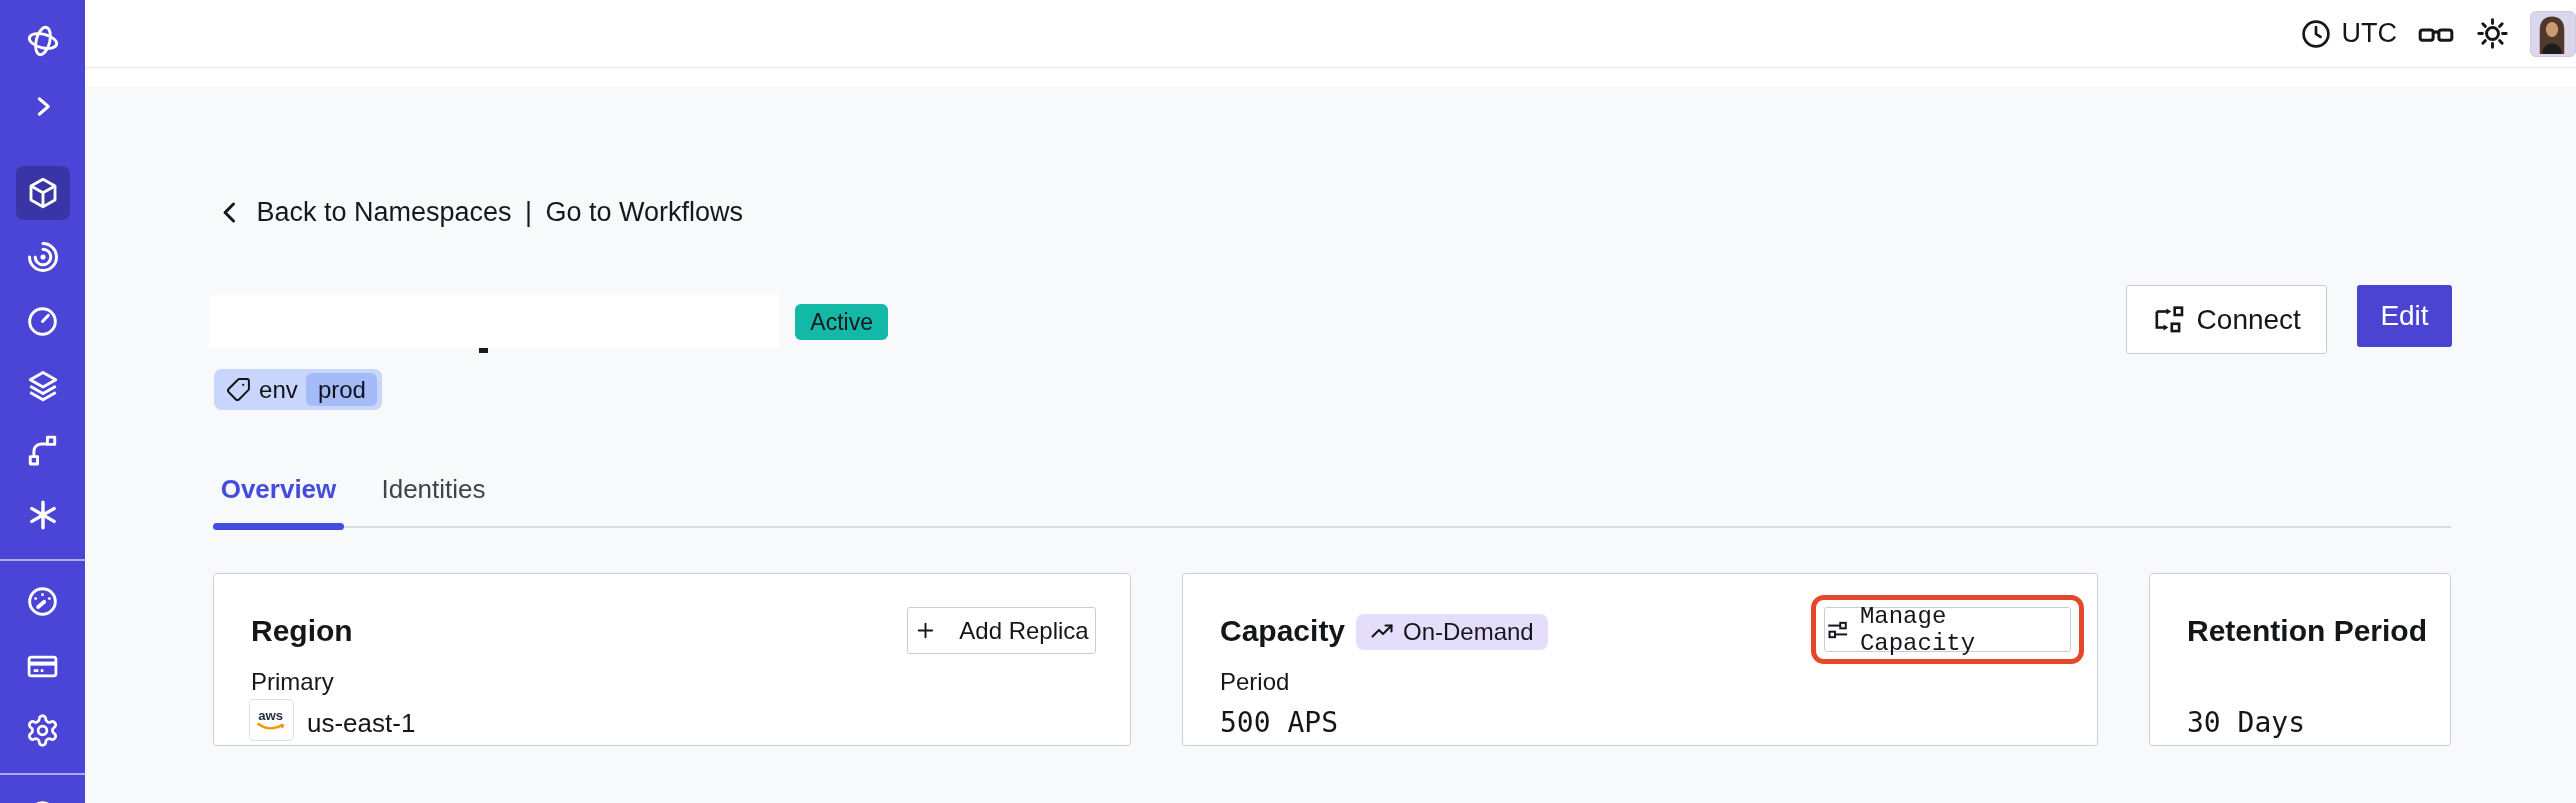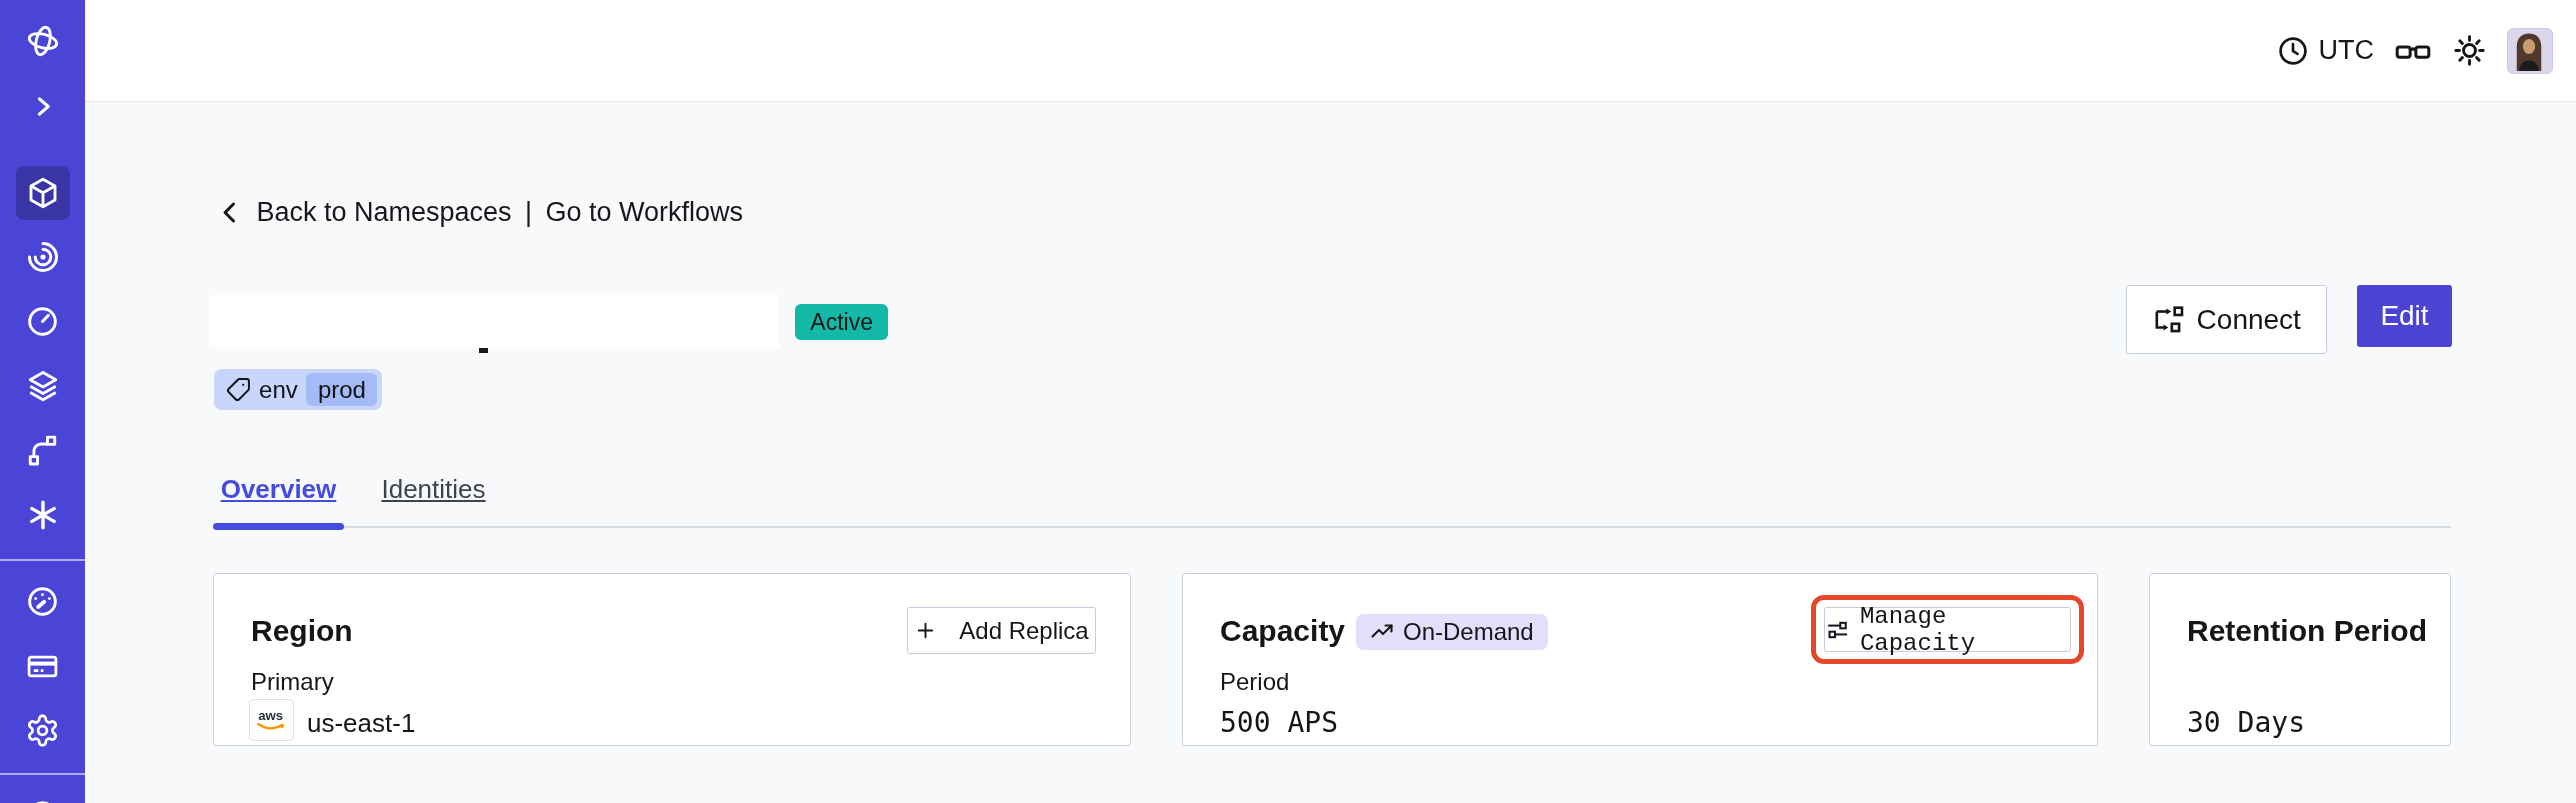--- a/index.html
+++ b/index.html
@@ -9,23 +9,23 @@
 
   
   .sidebar { position:absolute; left:0; top:0; width:85px; height:804px; background:#4A45D6; z-index:5;
              display:flex; flex-direction:column; align-items:center; }
   .side-item { width:54px; height:54px; display:flex; align-items:center; justify-content:center;
                border-radius:7.7px; flex:none; }
   .side-item.active { background:rgba(0,0,0,0.22); }
   .side-divider { width:85px; height:1.9px; background:rgba(255,255,255,0.55); flex:none; }
 
   
-  .topbar { position:absolute; left:85px; top:0; width:2491px; height:102px; background:#fff;
+  .topbar { position:absolute; left:85px; top:0; width:2491px; height:68px; background:#fff;
             border-bottom:1.9px solid #E3E6EC; z-index:4;
-            display:flex; align-items:center; justify-content:flex-end; gap:20px; padding-right:23px; }
+            display:flex; align-items:center; justify-content:flex-end; gap:20px; }
   .tz { display:flex; align-items:center; gap:9.6px; font-size:27px; color:#15161A; }
   .avatar { width:46px; height:46px; border-radius:5.8px; border:1.9px solid #C9CBE8; overflow:hidden; background:#DCD6EC; }
 
   
   .content { position:absolute; left:85px; top:86px; width:2491px; height:717px; background:#F8F9FB; }
 
   .breadcrumb { position:absolute; left:131px; top:111px; display:flex; align-items:center; gap:11.5px;
                 font-size:27px; color:#17181C; }
   .crumb { cursor:pointer; }
   .crumb-sep { color:#17181C; padding:0 1.9px; }
@@ -41,21 +41,21 @@
               display:flex; align-items:center; gap:8.6px; padding:0 4.8px 0 11.5px; font-size:24px; color:#111318; }
   .tag-chip { background:#A4BBF8; border-radius:5.8px; padding:2.9px 11.5px; font-size:24px; color:#111318; }
 
   .btn { display:flex; align-items:center; justify-content:center; gap:11.5px; cursor:pointer;
          background:#fff; border:1.9px solid #C5CDDC; border-radius:2.9px; color:#15161A; }
   .btn-connect { position:absolute; left:2041px; top:199px; width:201px; height:69px; font-size:28px; }
   .btn-edit { position:absolute; left:2272px; top:199px; width:95px; height:62px; font-size:28px;
               background:#4B44D3; border:none; color:#FFFFFF; border-radius:2.9px; }
 
   .tab { position:absolute; top:384px; height:38px; display:flex; align-items:center; justify-content:center;
-         font-size:26px; cursor:pointer;text-decoration:underline; }
+         font-size:26px; cursor:pointer; }
   .tab-overview { left:128px; width:131px; color:#444CE0; font-weight:bold; }
   .tab-identities { left:284px; width:129px; color:#3F434C; }
   .tab-underline { position:absolute; left:128px; top:437px; width:131px; height:6.7px; background:#444CE0; border-radius:3.8px; z-index:2; }
   .tab-divider { position:absolute; left:128px; top:440px; width:2238px; height:1.9px; background:#D7DBE3; }
 
   .card { position:absolute; top:487px; height:173px; background:#fff; border:1.9px solid #C7CFDC; border-radius:3.8px; }
   .card-region    { left:128px;  width:918px; }
   .card-capacity  { left:1097px; width:916px; }
   .card-retention { left:2064px; width:302px; }
   .card-title { position:absolute; left:37px; top:40px; font-size:30px; font-weight:bold; color:#15161A; }

